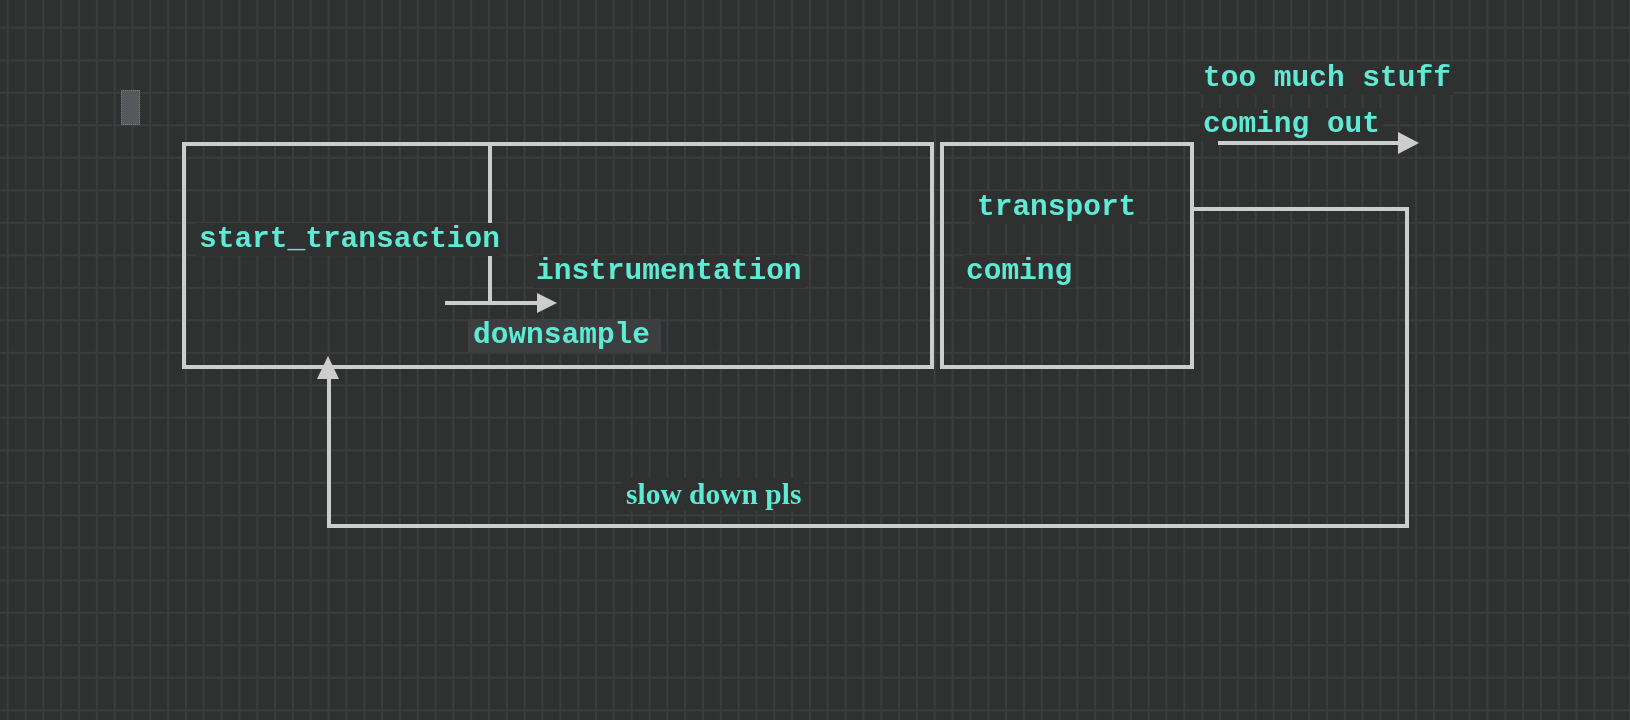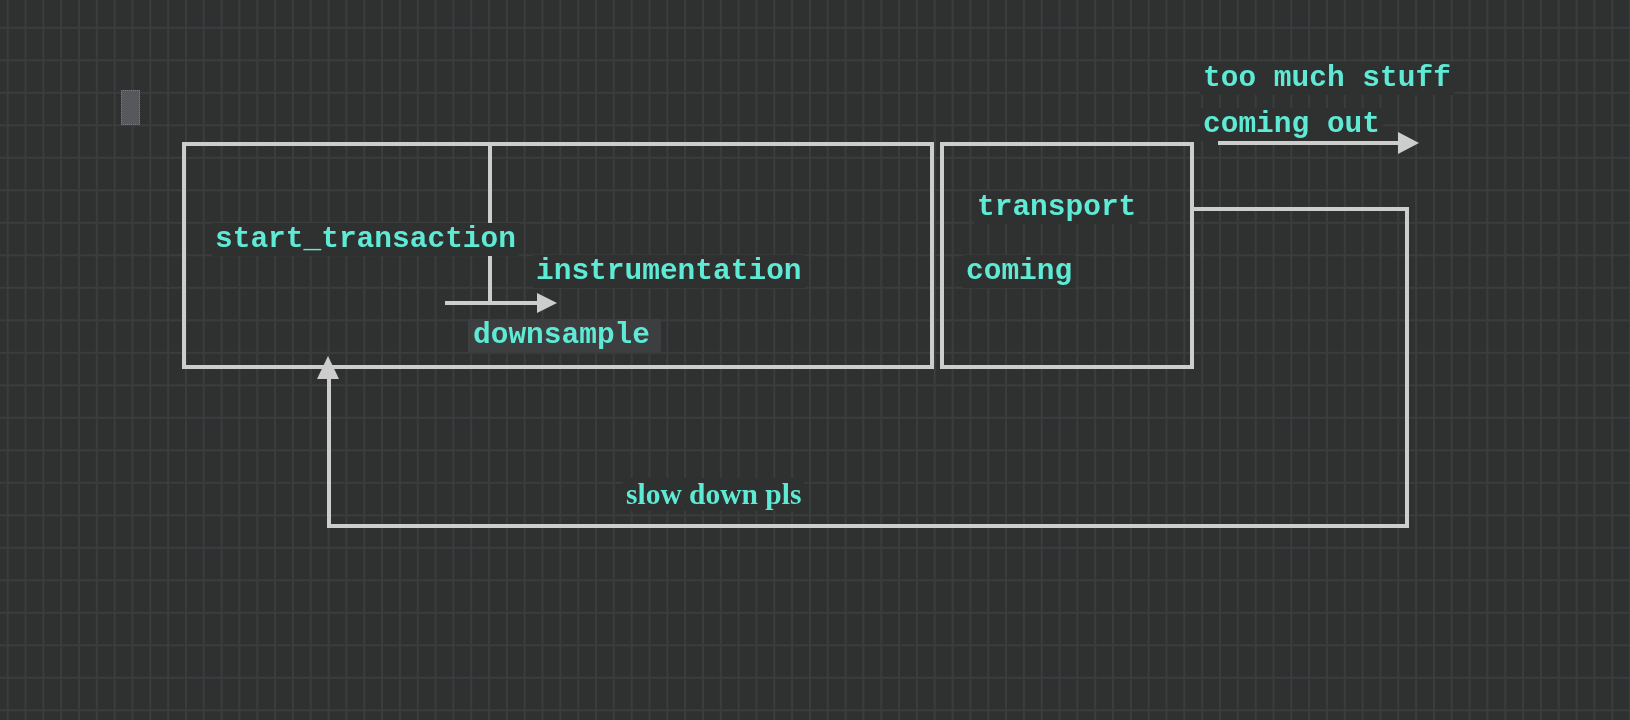--- a/index.html
+++ b/index.html
@@ -88,21 +88,21 @@
   </div>
 
   <div>
     <div class="stroke" style="left:1194px; top:207px; width:215px; height:4px;"></div>
     <div class="stroke" style="left:1405px; top:207px; width:4px; height:321px;"></div>
     <div class="stroke" style="left:327px; top:524px; width:1082px; height:4px;"></div>
     <div class="stroke" style="left:327px; top:379px; width:4px; height:149px;"></div>
     <div class="tri up" style="left:317px; top:356px;"></div>
   </div>
 
-  <div class="label" style="left:212px; top:223px;">start_transaction</div>
+  <div class="label" style="left:196px; top:223px;">start_transaction</div>
 
   <div class="label" style="left:533px; top:255px;">instrumentation</div>
 
   <div class="label highlight" style="left:421px; top:319px;">downsample</div>
 
   <div class="label" style="left:963px; top:191px;margin-left:11px;">transport</div>
 
   <div class="label" style="left:963px; top:255px;">coming</div>
 
   <div class="label" style="left:1200px; top:62px;">too much stuff</div>

